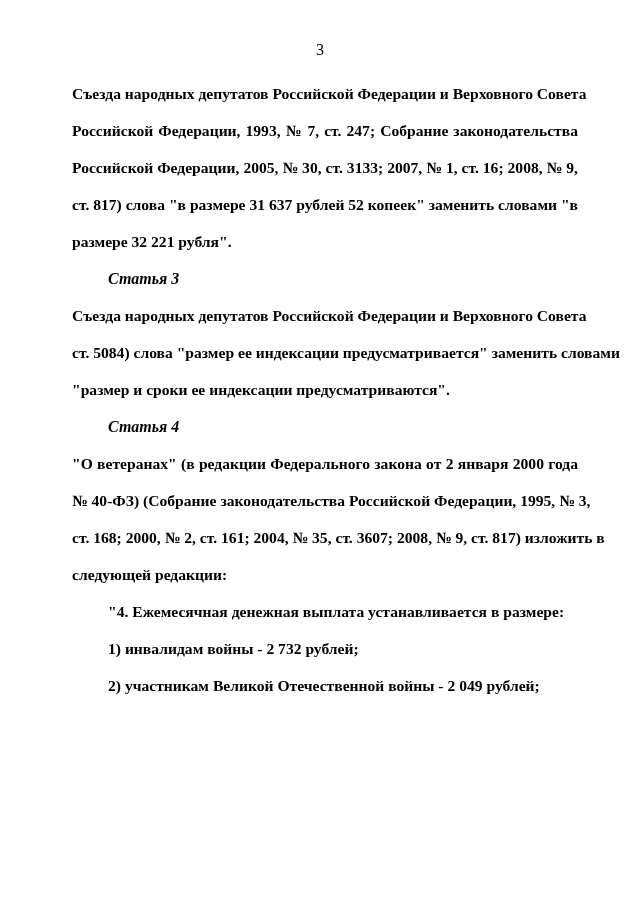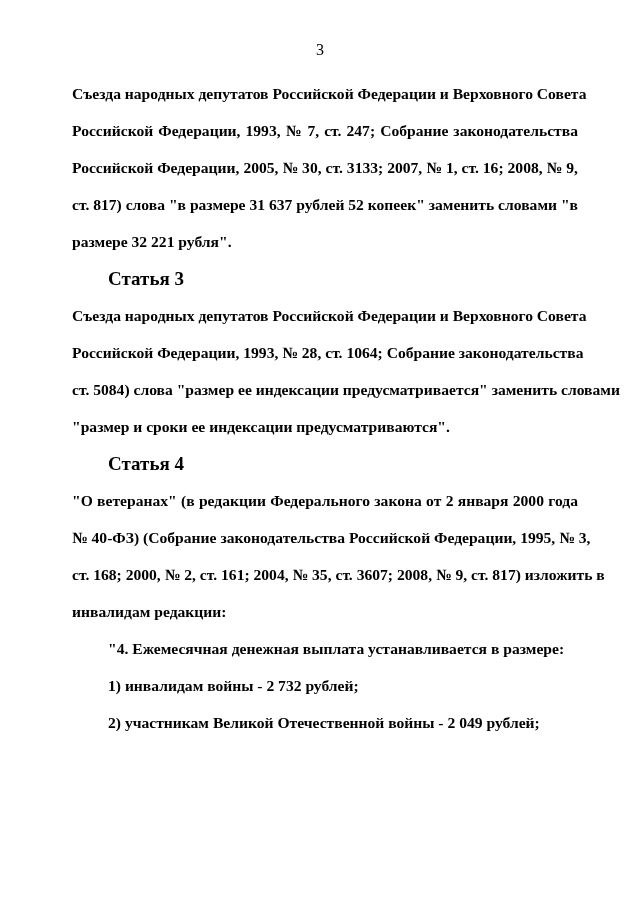--- a/index.html
+++ b/index.html
@@ -41,21 +41,22 @@
   }
   .p {
     margin: 0;
     text-align: justify;
     text-align-last: left;
   }
   .heading {
     margin: 0;
     padding-left: 36px;
     font-weight: bold;
-    font-size: 19px;
+    font-size: 16px;
+    font-style: italic;
   }
   .line {
     display: block;
     text-align: justify;
     text-align-last: justify;
     white-space: nowrap;
     font-weight: bold;
   }
   .line.last {
     text-align-last: left;
@@ -77,32 +78,31 @@
       <span class="line">Российской Федерации, 1993, № 7, ст. 247; Собрание законодательства</span>
       <span class="line">Российской Федерации, 2005, № 30, ст. 3133; 2007, № 1, ст. 16; 2008, № 9,</span>
       <span class="line">ст. 817) слова "в размере 31 637 рублей 52 копеек" заменить словами "в</span>
       <span class="line last">размере 32 221 рубля".</span>
     </div>
 
     <div class="heading">Статья 3</div>
 
     <div class="p">
       <span class="line">Съезда народных депутатов Российской Федерации и Верховного Совета</span>
-      <span class="line">Российской Федерации, 1993, № 28, ст. 1064; Собрание законодательства</span>
       <span class="line">ст. 5084) слова "размер ее индексации предусматривается" заменить словами</span>
       <span class="line last">"размер и сроки ее индексации предусматриваются".</span>
     </div>
 
     <div class="heading">Статья 4</div>
 
     <div class="p">
       <span class="line">"О ветеранах" (в редакции Федерального закона от 2 января 2000 года</span>
       <span class="line">№ 40-ФЗ) (Собрание законодательства Российской Федерации, 1995, № 3,</span>
       <span class="line">ст. 168; 2000, № 2, ст. 161; 2004, № 35, ст. 3607; 2008, № 9, ст. 817) изложить в</span>
-      <span class="line last">инвалидам редакции:</span>
+      <span class="line last">следующей редакции:</span>
     </div>
 
     <div class="p">
       <span class="line ind last">"4. Ежемесячная денежная выплата устанавливается в размере:</span>
       <span class="line ind last">1) инвалидам войны - 2 732 рублей;</span>
       <span class="line ind last">2) участникам Великой Отечественной войны - 2 049 рублей;</span>
     </div>
 
   </div>
 </div>

